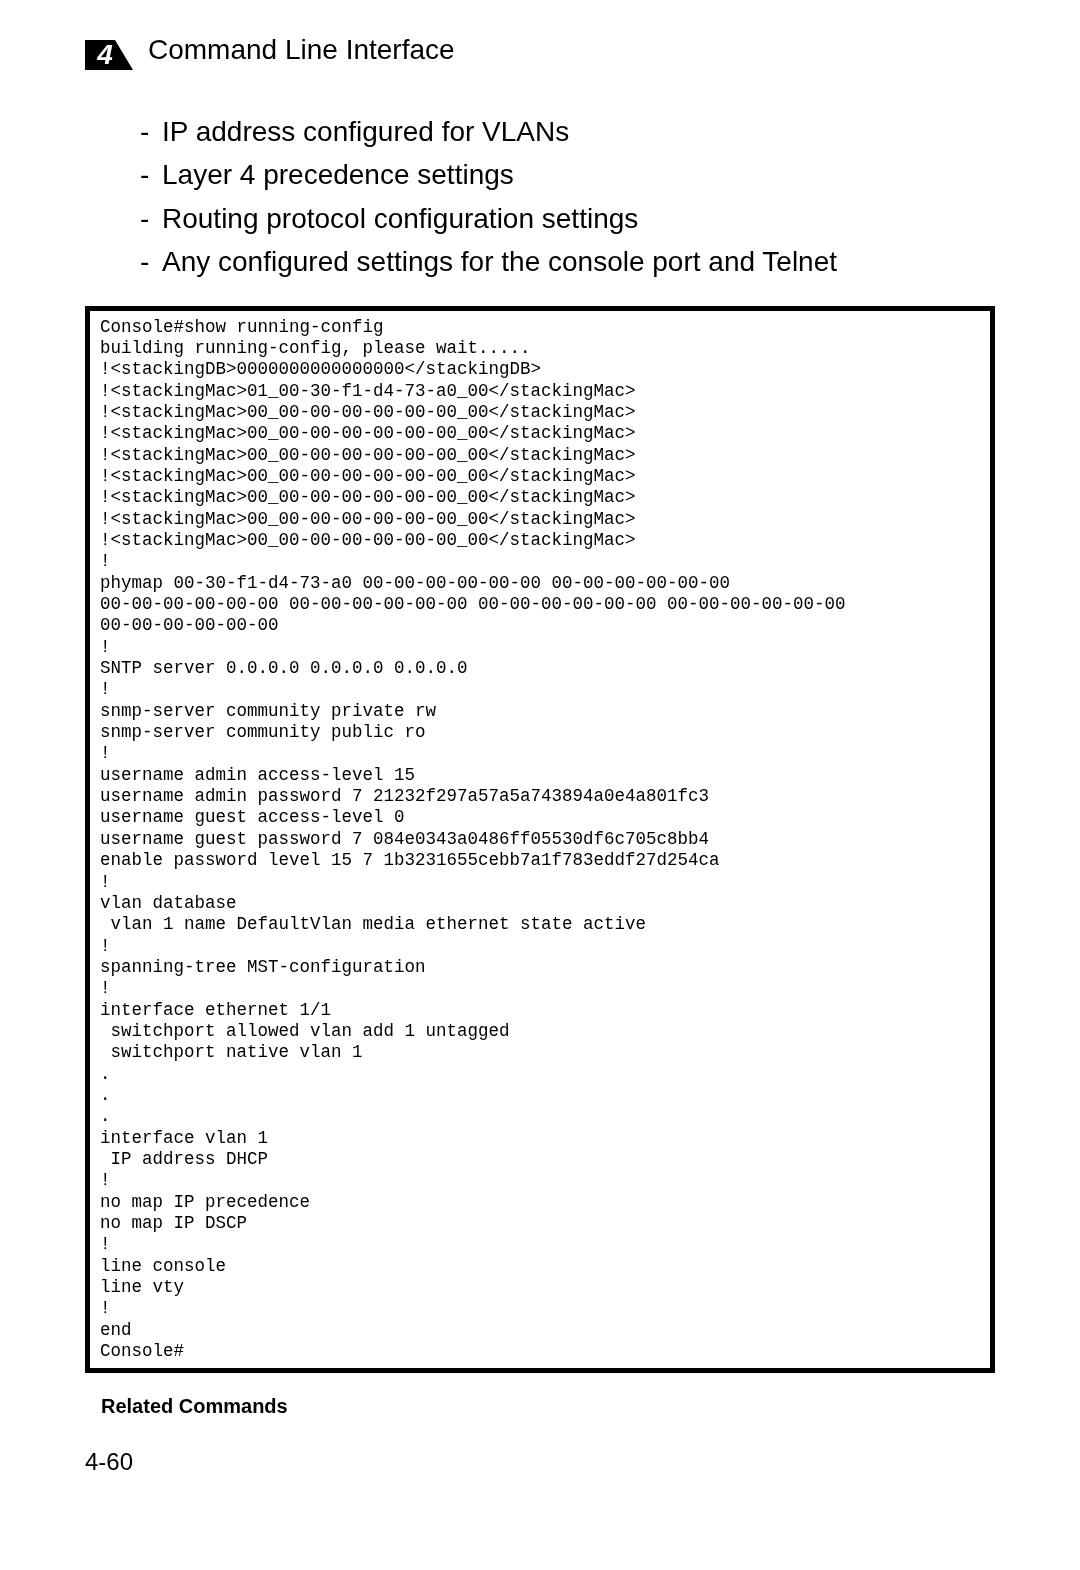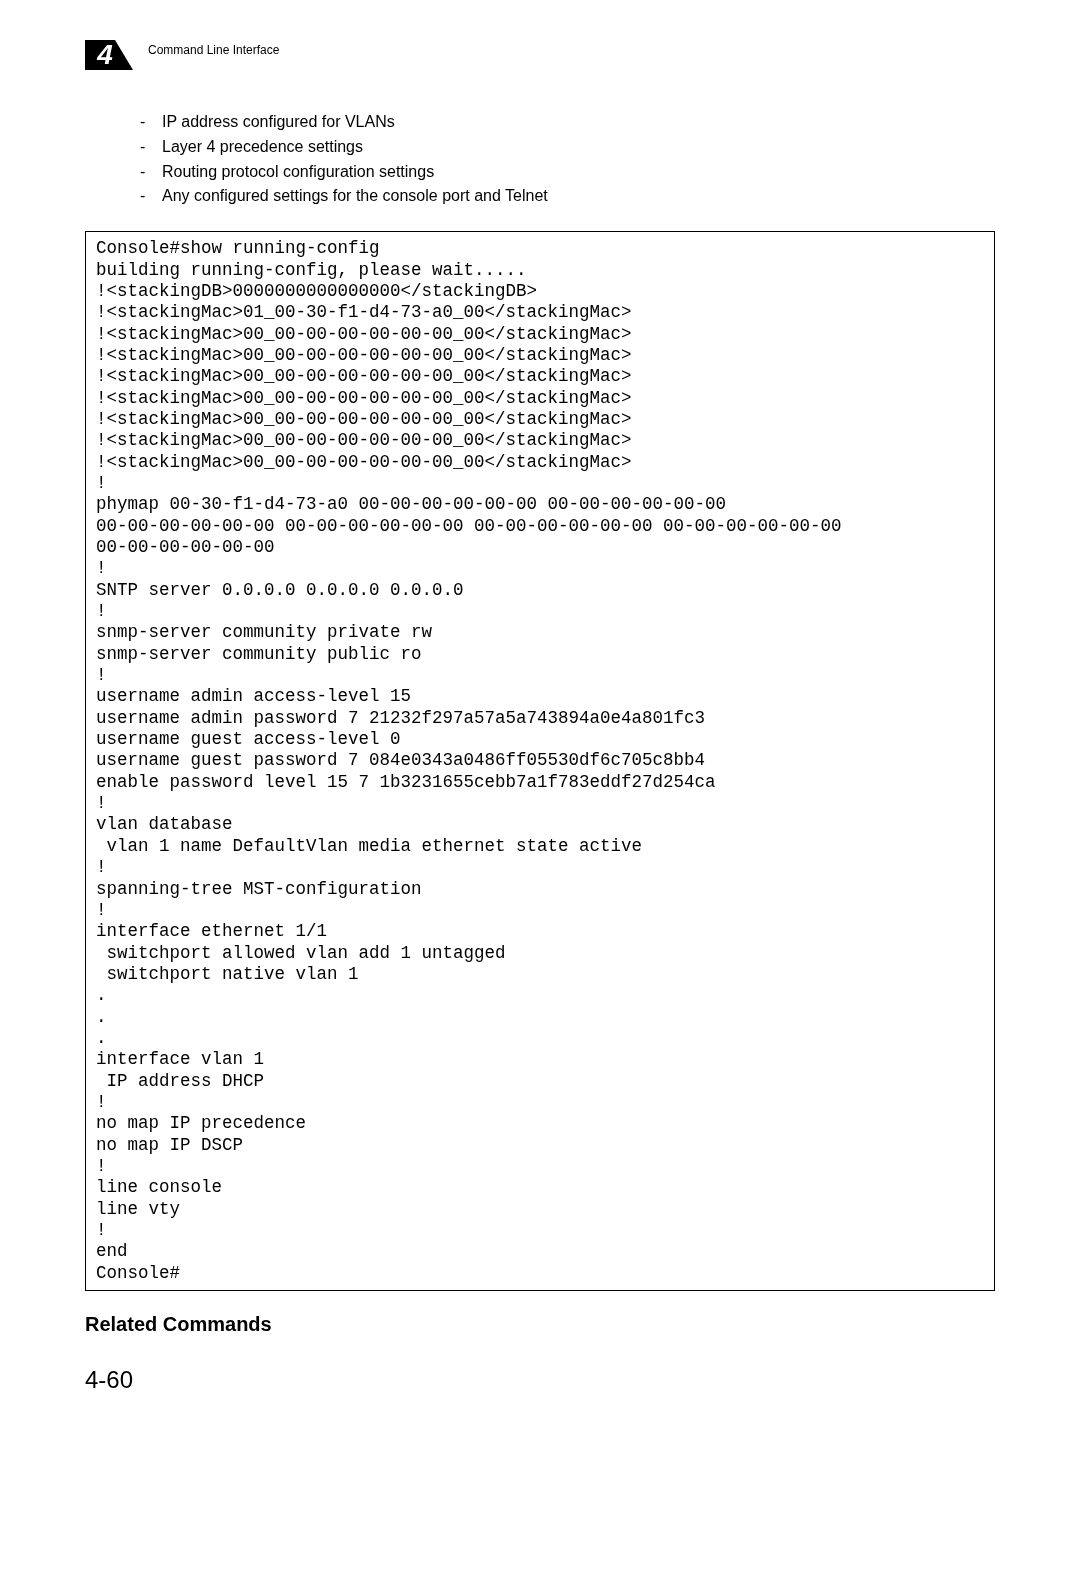--- a/index.html
+++ b/index.html
@@ -25,56 +25,57 @@
     margin-right: 15px;
     display: flex;
     align-items: center;
     justify-content: center;
   }
   .chapter-badge svg {
     width: 48px;
     height: 40px;
   }
   .header-title {
-    font-size: 12px;
+    font-size: 28px;
     font-weight: normal;
   }
   .bullet-list {
     margin: 0 0 22px 55px;
     padding: 0;
     list-style: none;
   }
   .bullet-list li {
-    font-size: 16px;
+    font-size: 28px;
     line-height: 1.55;
     position: relative;
     padding-left: 22px;
   }
   .bullet-list li::before {
     content: "-";
     position: absolute;
     left: 0;
   }
   .section-heading {
     font-size: 20px;
     font-weight: bold;
     margin: 0 0 8px 0;
   }
   .code-block {
-    border: 1px solid #000000;
+    border: 5px solid #000000;
     padding: 6px 10px 6px 10px;
     font-family: "Courier New", Courier, monospace;
     font-size: 17.5px;
     line-height: 1.22;
     white-space: pre;
     overflow: hidden;
     margin-bottom: 22px;
   }
   .related-commands {
     margin-top: 10px;
+    margin-left: 16px;
   }
   .related-body {
     font-size: 20px;
     margin: 6px 0 0 40px;
   }
   .page-number {
     font-size: 24px;
     margin-top: 30px;
   }
 </style>

